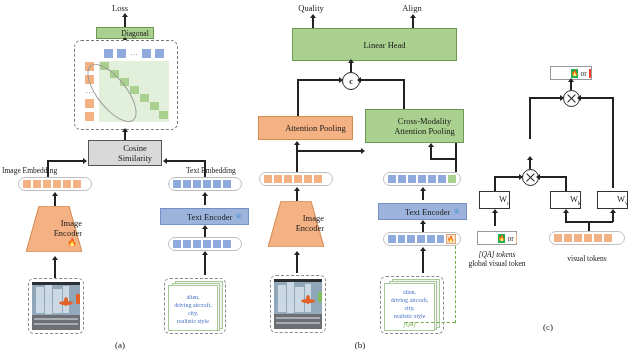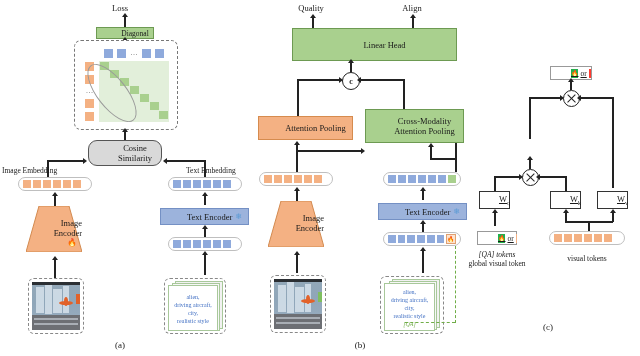--- a/index.html
+++ b/index.html
@@ -8,21 +8,21 @@
   .fig{position:absolute;left:0;top:0;width:536px;height:356px;}
   .abs{position:absolute;}
   .ctr{display:flex;align-items:center;justify-content:center;text-align:center;}
 
   
   .box{box-sizing:border-box;border:1px solid #4a4a4a;padding-left:20px;}
   .green{background:#a9d08e;border:1px solid #6d9a52;}
   .orange{background:#f4b183;border:1px solid #d68b4e;}
   .blue{background:#9cb3dc;border:1px solid #7490c4;}
   .grey{background:#d9d9d9;border:1.5px solid #555;}
-  .white{background:#fff;border:1px solid #333;text-decoration:underline;}
+  .white{background:#fff;border:1px solid #333;}
 
   .cap{font-style:normal;font-size:9px;}
   .lbl{font-size:7.5px;white-space:nowrap;}
   .lbl9{font-size:8.5px;white-space:nowrap;}
 
   
   .strip{box-sizing:border-box;border:1px solid #bfbfbf;border-radius:9px;
          background:#fff;display:flex;align-items:center;gap:2px;padding:0 4px;}
   .tok{width:8px;height:8px;}
   .tok.o{background:#f4b183;}
@@ -113,21 +113,21 @@
   <div class="dcell" style="left:120px;top:78px;width:9px;height:8px;"></div>
   <div class="dcell" style="left:130px;top:86px;width:9px;height:8px;"></div>
   <div class="dcell" style="left:140px;top:94px;width:9px;height:8px;"></div>
   <div class="dcell" style="left:150px;top:102px;width:9px;height:8px;"></div>
   <div class="dcell" style="left:159px;top:111px;width:9px;height:8px;"></div>
   <div class="ell" style="left:97px;top:58px;width:28px;height:68px;transform:rotate(-38deg);transform-origin:center;"></div>
 
   <div class="ln vh abs" style="left:124px;top:130px;height:10px;"></div>
   <div class="arrU" style="left:121.6px;top:128px;"></div>
 
-  <div class="box grey abs ctr" style="left:88px;top:140px;width:74px;height:26px;flex-direction:column;line-height:10px;border-radius:9px;">
+  <div class="box grey abs ctr" style="left:88px;top:140px;width:74px;height:26px;flex-direction:column;line-height:10px;">
     <span class="lbl9">Cosine</span>
     <span class="lbl9">Similarity</span>
   </div>
 
   <div class="ln vh abs" style="left:47px;top:160px;height:22px;"></div>
   <div class="ln hh abs" style="left:47px;top:160px;width:37px;"></div>
   <div class="arrH" style="left:83px;top:157.5px;"></div>
 
   <div class="ln vh abs" style="left:204px;top:160px;height:22px;"></div>
   <div class="ln hh abs" style="left:166px;top:160px;width:38px;"></div>

